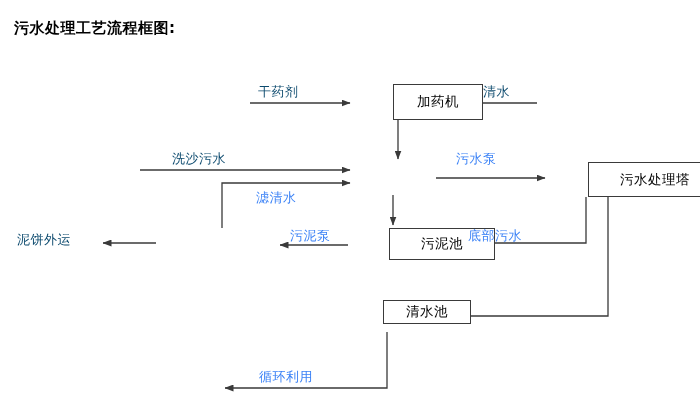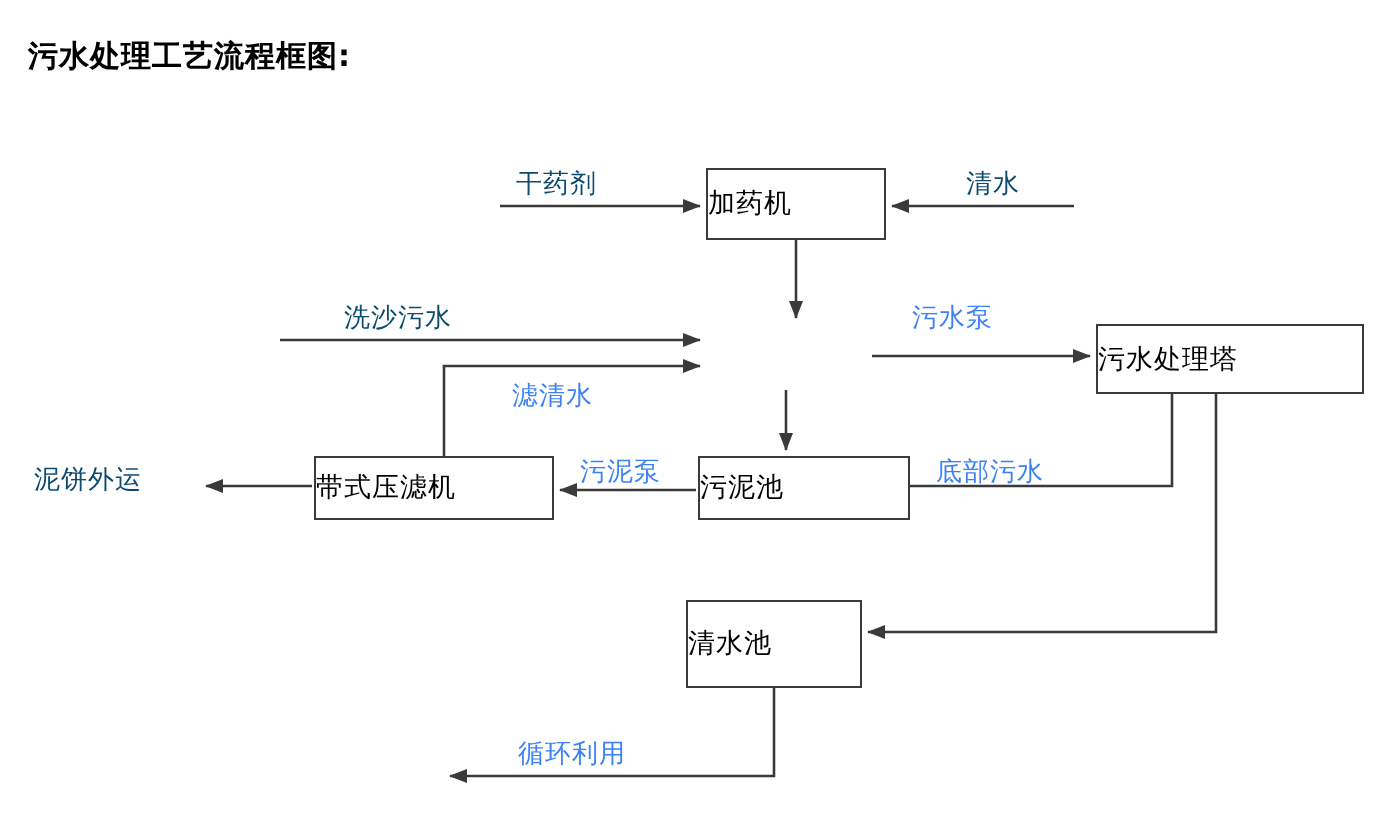--- a/index.html
+++ b/index.html
@@ -33,24 +33,26 @@
     width: 700px;
     height: 420px;
   }
   .node-box {
     position: absolute;
     box-sizing: border-box;
     border: 1px solid #3a3a3a;
     background: #ffffff;
     display: flex;
     align-items: center;
+    justify-content: center;
     font-size: 13.5px;
     color: #000000;
     white-space: nowrap;
     letter-spacing: 0.5px;
+    margin-left: 40px;
   }
   .edge-label {
     position: absolute;
     font-size: 13px;
     color: #3b82f6;
     white-space: nowrap;
     letter-spacing: 0.5px;
     background: transparent;
   }
   .io-label {
@@ -112,29 +114,26 @@
 
   <div class="node-box" style="left:353px; top:84px; width:90px; height:36px;">
     <span>加药机</span>
   </div>
 
 
   <div class="node-box" style="left:548px; top:162px; width:134px; height:35px;">
     <span>污水处理塔</span>
   </div>
 
-  <div class="node-box" style="left:157px; top:228px; width:120px; height:32px;">
-    <span>带式压滤机</span>
-  </div>
 
   <div class="node-box" style="left:349px; top:228px; width:106px; height:32px;">
     <span>污泥池</span>
   </div>
 
-  <div class="node-box" style="left:343px; top:300px; width:88px; height:44px;">
+  <div class="node-box" style="left:343px; top:300px; width:88px; height:24px;">
     <span>清水池</span>
   </div>
 
   <div class="io-label" style="left:258px; top:83px;">干药剂</div>
 
   <div class="io-label" style="left:483px; top:83px;">清水</div>
 
   <div class="io-label" style="left:172px; top:150px;">洗沙污水</div>
 
   <div class="io-label" style="left:17px; top:231px;">泥饼外运</div>

